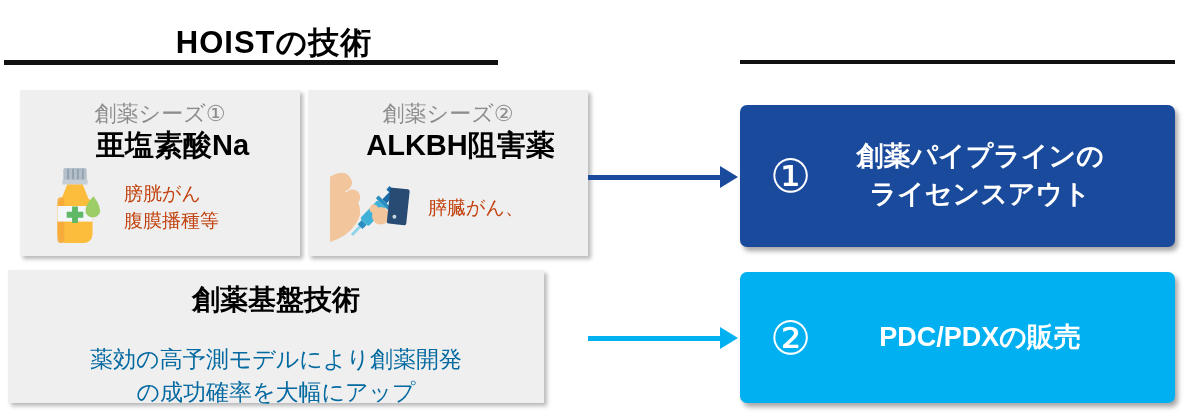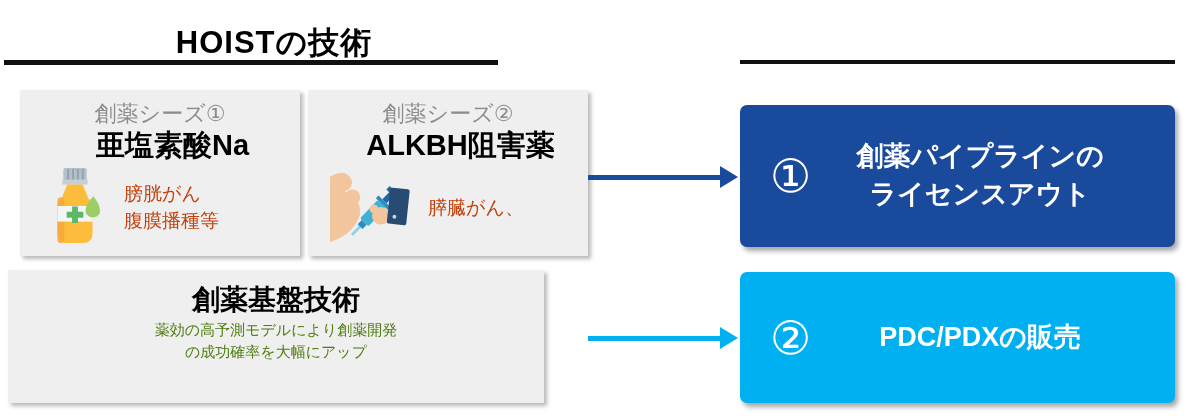--- a/index.html
+++ b/index.html
@@ -27,21 +27,21 @@
   #seed-1{left:20px;}
   #seed-2{left:308px;}
   .seed-label{margin-top:9px;text-align:center;font-size:22px;color:var(--label-gray);}
   .seed-name{margin-top:1px;text-align:center;font-size:29px;font-weight:bold;color:#000;line-height:1.1;padding-left:25px;}
   .seed-row{display:flex;align-items:center;margin-top:5px;padding-left:22px;gap:16px;}
   .seed-ind{font-size:19px;line-height:1.4;color:#c2410c;}
 
   .platform-box{position:absolute;left:8px;top:270px;width:536px;height:133px;background:var(--box-gray);
                 box-shadow:3px 3px 4px rgba(0,0,0,.28);}
   .platform-title{margin-top:11px;text-align:center;font-size:28px;font-weight:bold;color:#000;}
-  .platform-desc{margin-top:0;text-align:center;font-size:15px;line-height:1.45;color:#4d7c0f;}
+  .platform-desc{margin-top:24px;text-align:center;font-size:23px;line-height:1.45;color:#0369a1;}
 
   .biz-box{position:absolute;left:740px;width:435px;border-radius:7px;color:#fff;
            display:flex;align-items:center;box-shadow:3px 4px 5px rgba(0,0,0,.35);}
   #biz-1{top:105px;height:142px;background:var(--dark-blue);}
   #biz-2{top:272px;height:131px;background:var(--light-blue);}
   .biz-num{font-size:46px;line-height:1;margin-left:30px;font-weight:400;}
   .biz-label{flex:1;text-align:center;font-size:27px;font-weight:bold;line-height:1.4;margin-right:26px;}
 
   .arrow-line{position:absolute;height:5px;}
   #arrow-1 .arrow-line{left:588px;top:175px;width:134px;background:var(--dark-blue);}

